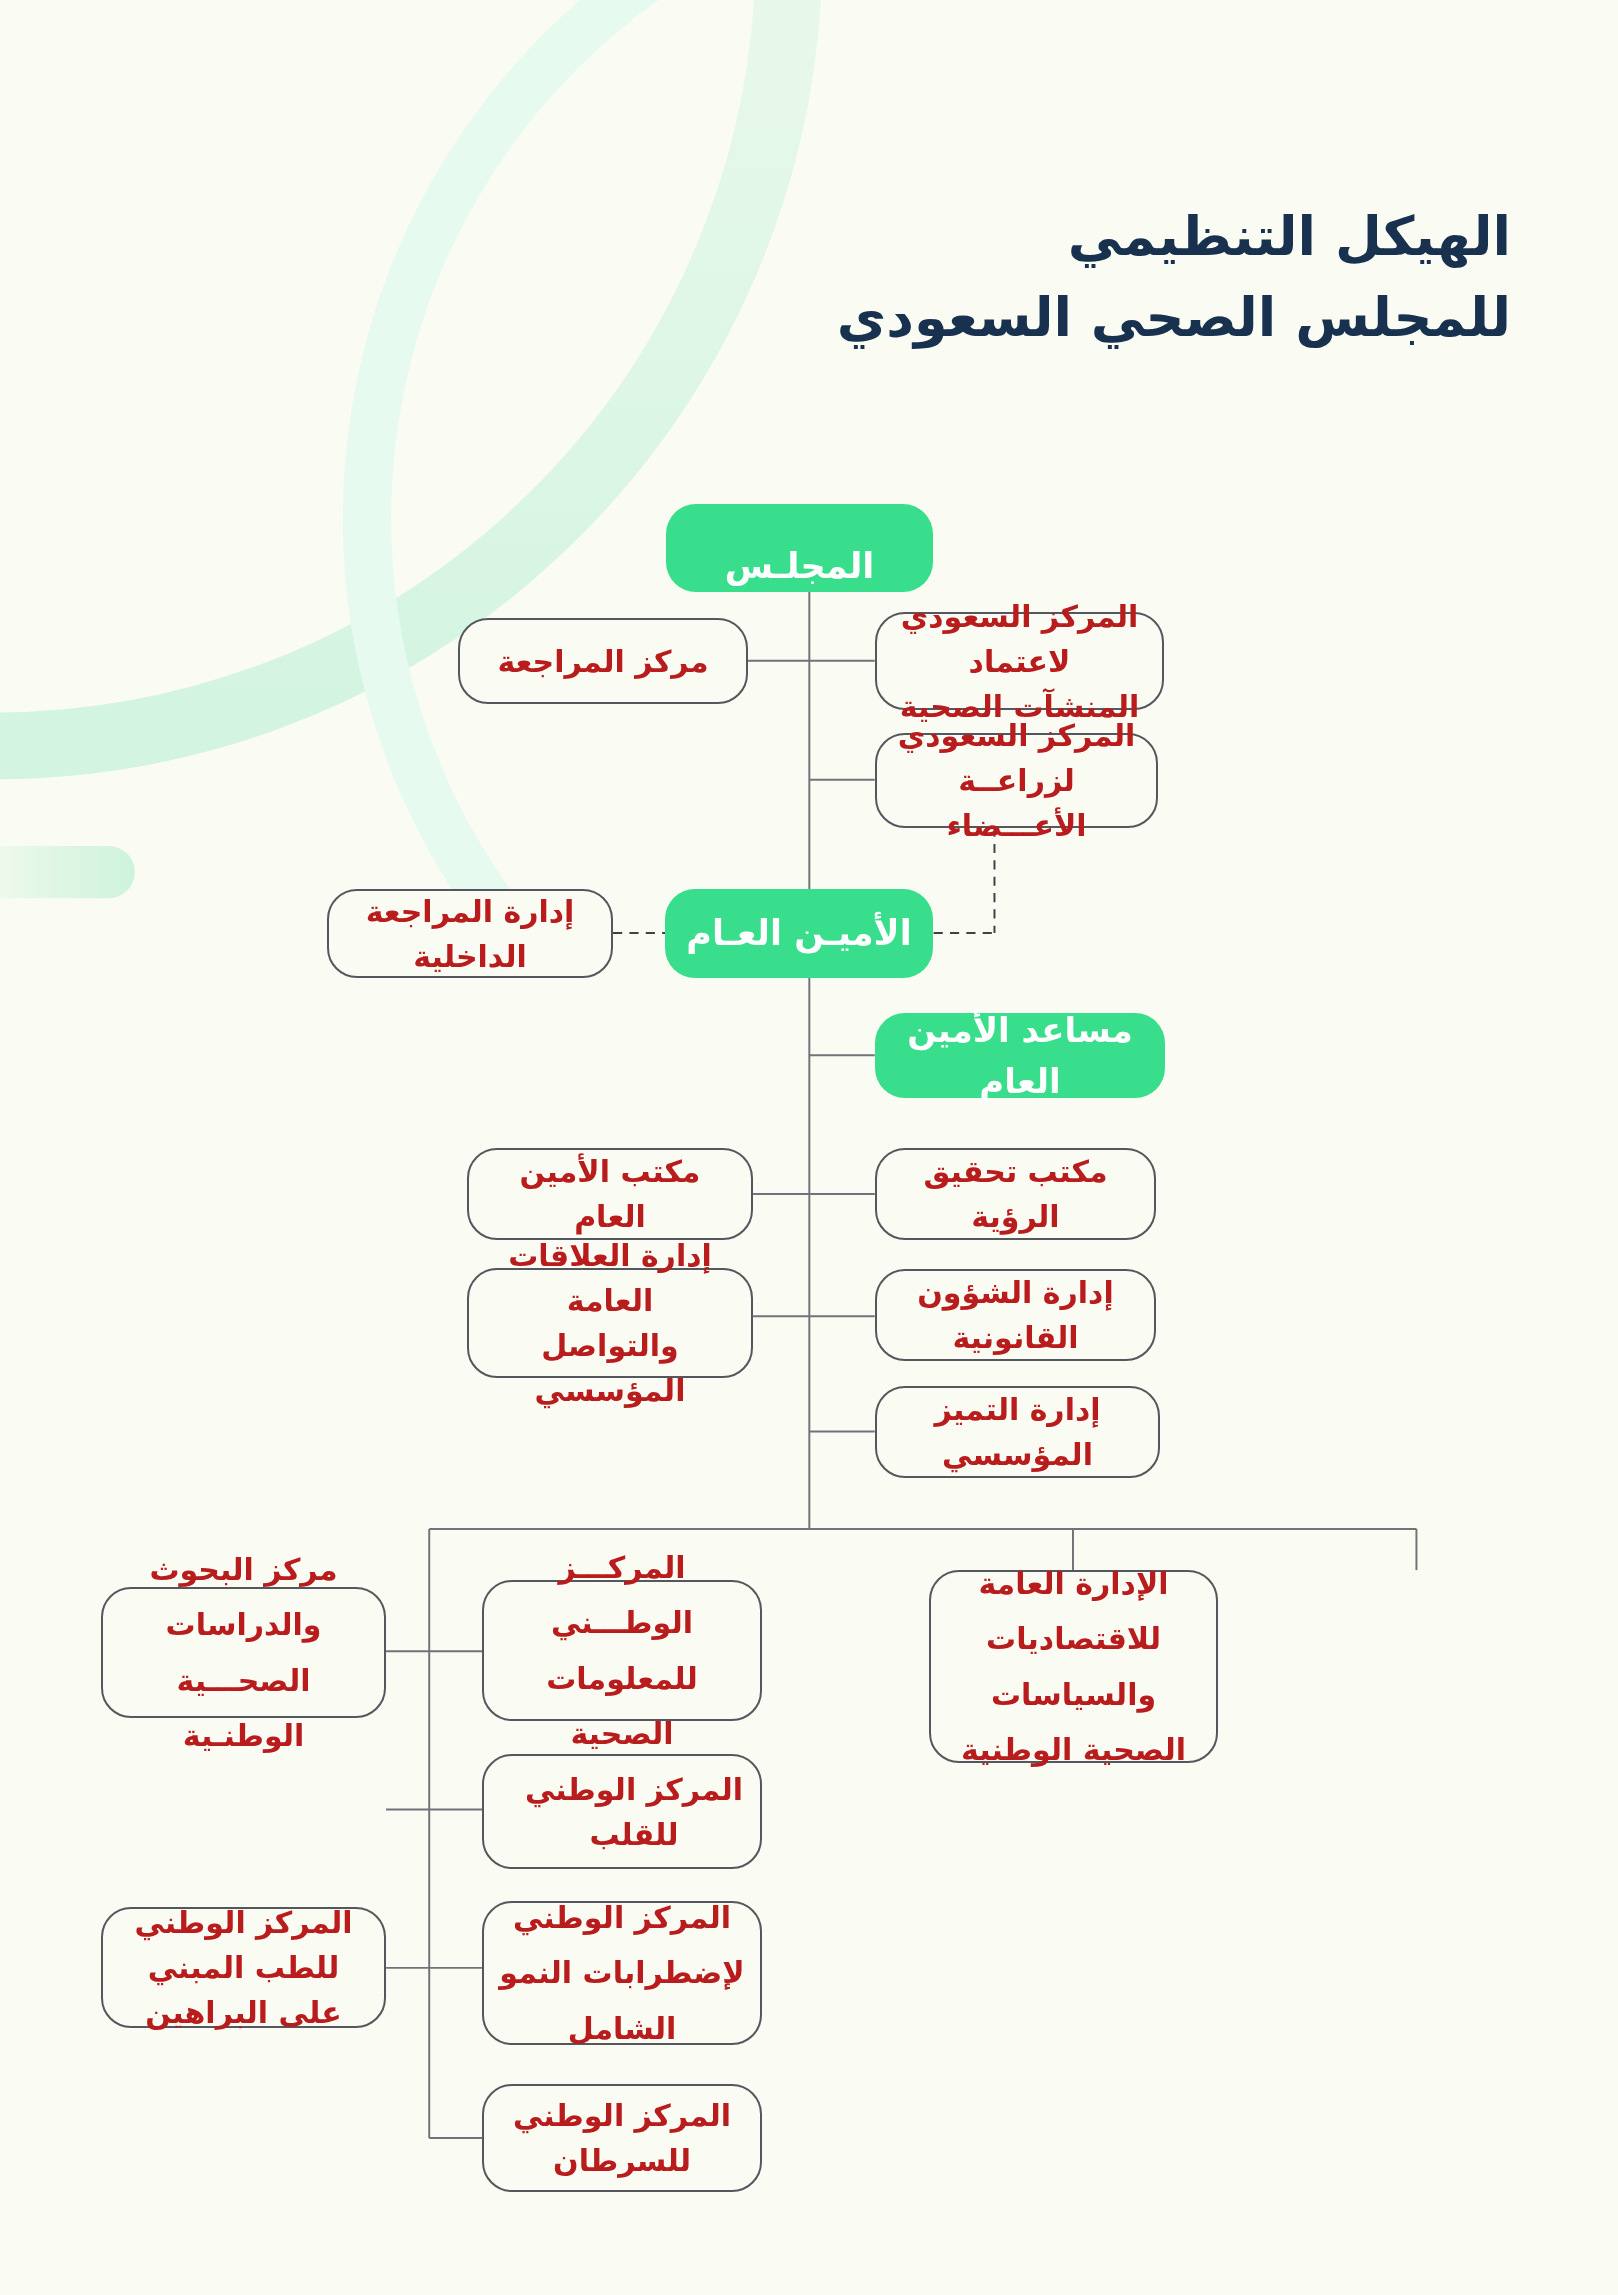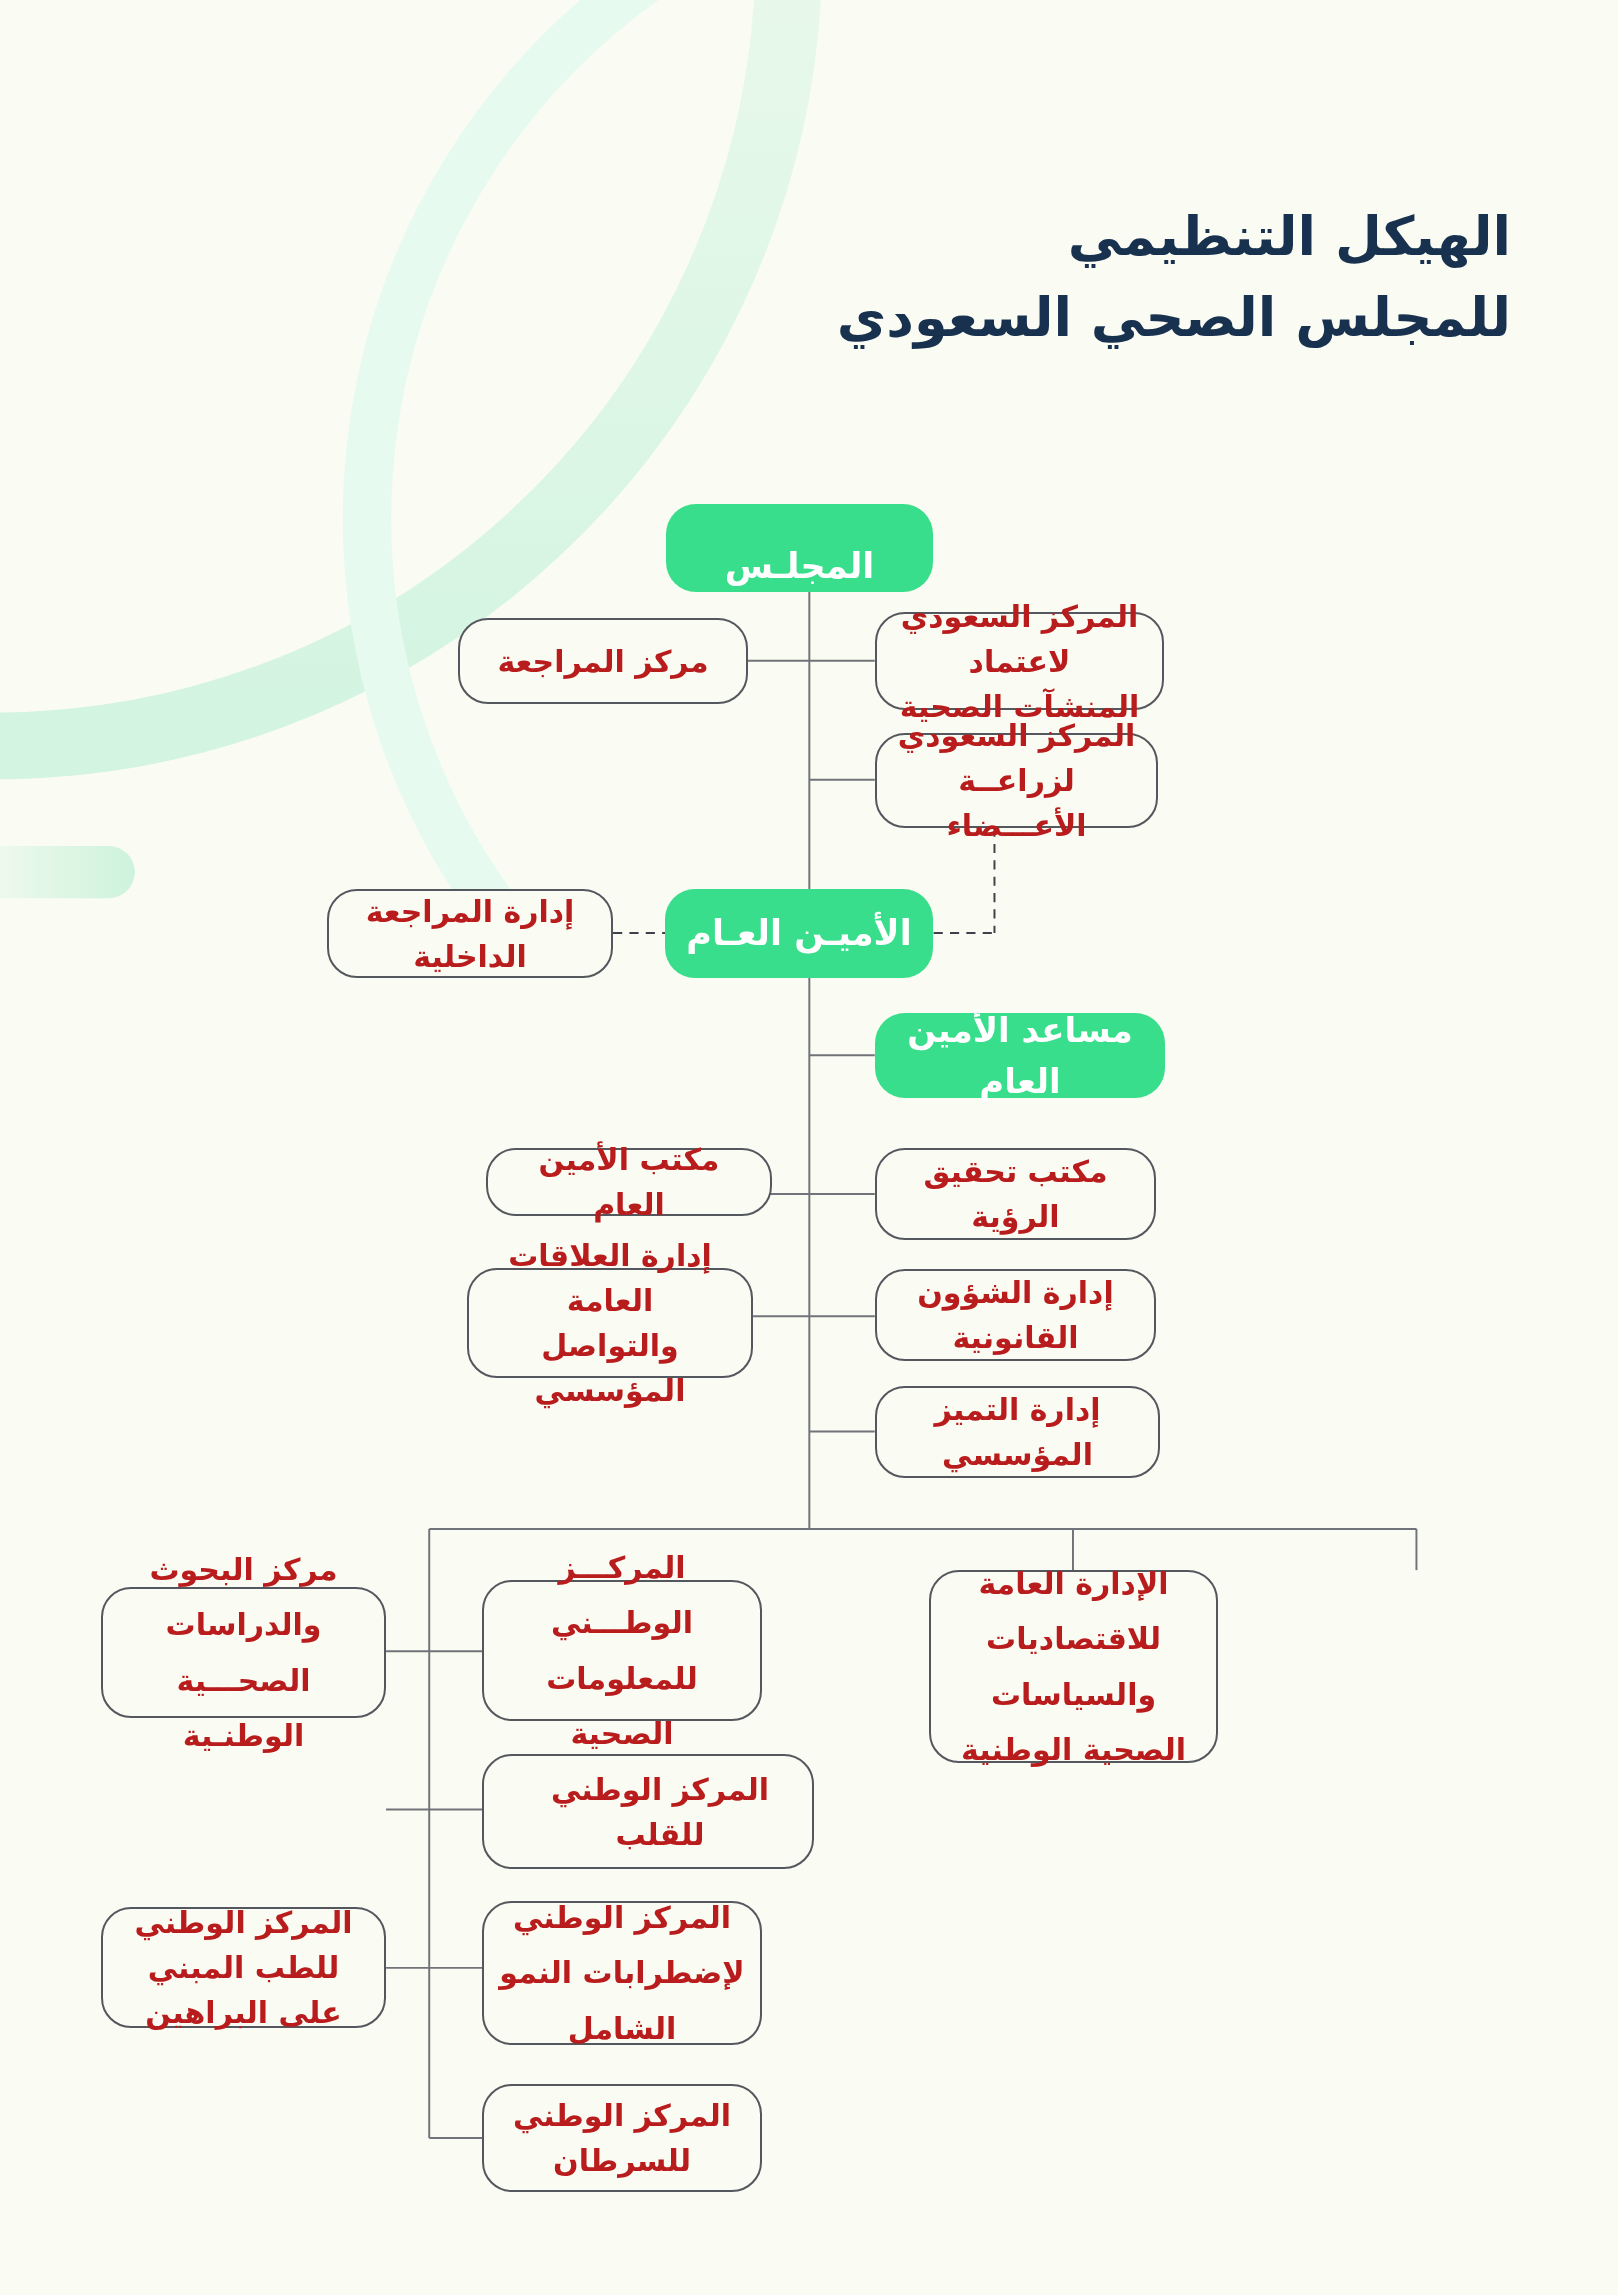--- a/index.html
+++ b/index.html
@@ -90,21 +90,21 @@
   </div>
 
   <div class="node green" style="left:665px;top:889px;width:268px;height:89px;">
     <span class="node-label">الأميـن العـام</span>
   </div>
 
   <div class="node green small" style="left:875px;top:1013px;width:290px;height:85px;">
     <span class="node-label">مساعد الأمين العام</span>
   </div>
 
-  <div class="node outline" style="left:467px;top:1148px;width:286px;height:68px;margin-left:19px;">
+  <div class="node outline" style="left:467px;top:1148px;width:286px;height:92px;">
     <span class="node-label">مكتب الأمين العام</span>
   </div>
 
   <div class="node outline" style="left:875px;top:1148px;width:281px;height:92px;">
     <span class="node-label">مكتب تحقيق الرؤية</span>
   </div>
 
   <div class="node outline" style="left:467px;top:1268px;width:286px;height:110px;">
     <span class="node-label">إدارة العلاقات العامة
 والتواصل المؤسسي</span>
@@ -128,21 +128,21 @@
     <span class="node-label">مركز البحوث والدراسات
 الصحـــية الوطنـية</span>
   </div>
 
   <div class="node outline lh-tall" style="left:482px;top:1580px;width:280px;height:141px;">
     <span class="node-label">المركـــز الوطـــني
 للمعلومات الصحية</span>
   </div>
 
 
-  <div class="node outline" style="left:482px;top:1754px;width:332px;height:115px;padding-left:24px;">
+  <div class="node outline" style="left:482px;top:1754px;width:280px;height:115px;padding-left:24px;">
     <span class="node-label">المركز الوطني للقلب</span>
   </div>
 
   <div class="node outline" style="left:101px;top:1907px;width:285px;height:121px;">
     <span class="node-label">المركز الوطني للطب المبني
 على البراهين</span>
   </div>
 
   <div class="node outline lh-tall" style="left:482px;top:1901px;width:280px;height:144px;">
     <span class="node-label">المركز الوطني

